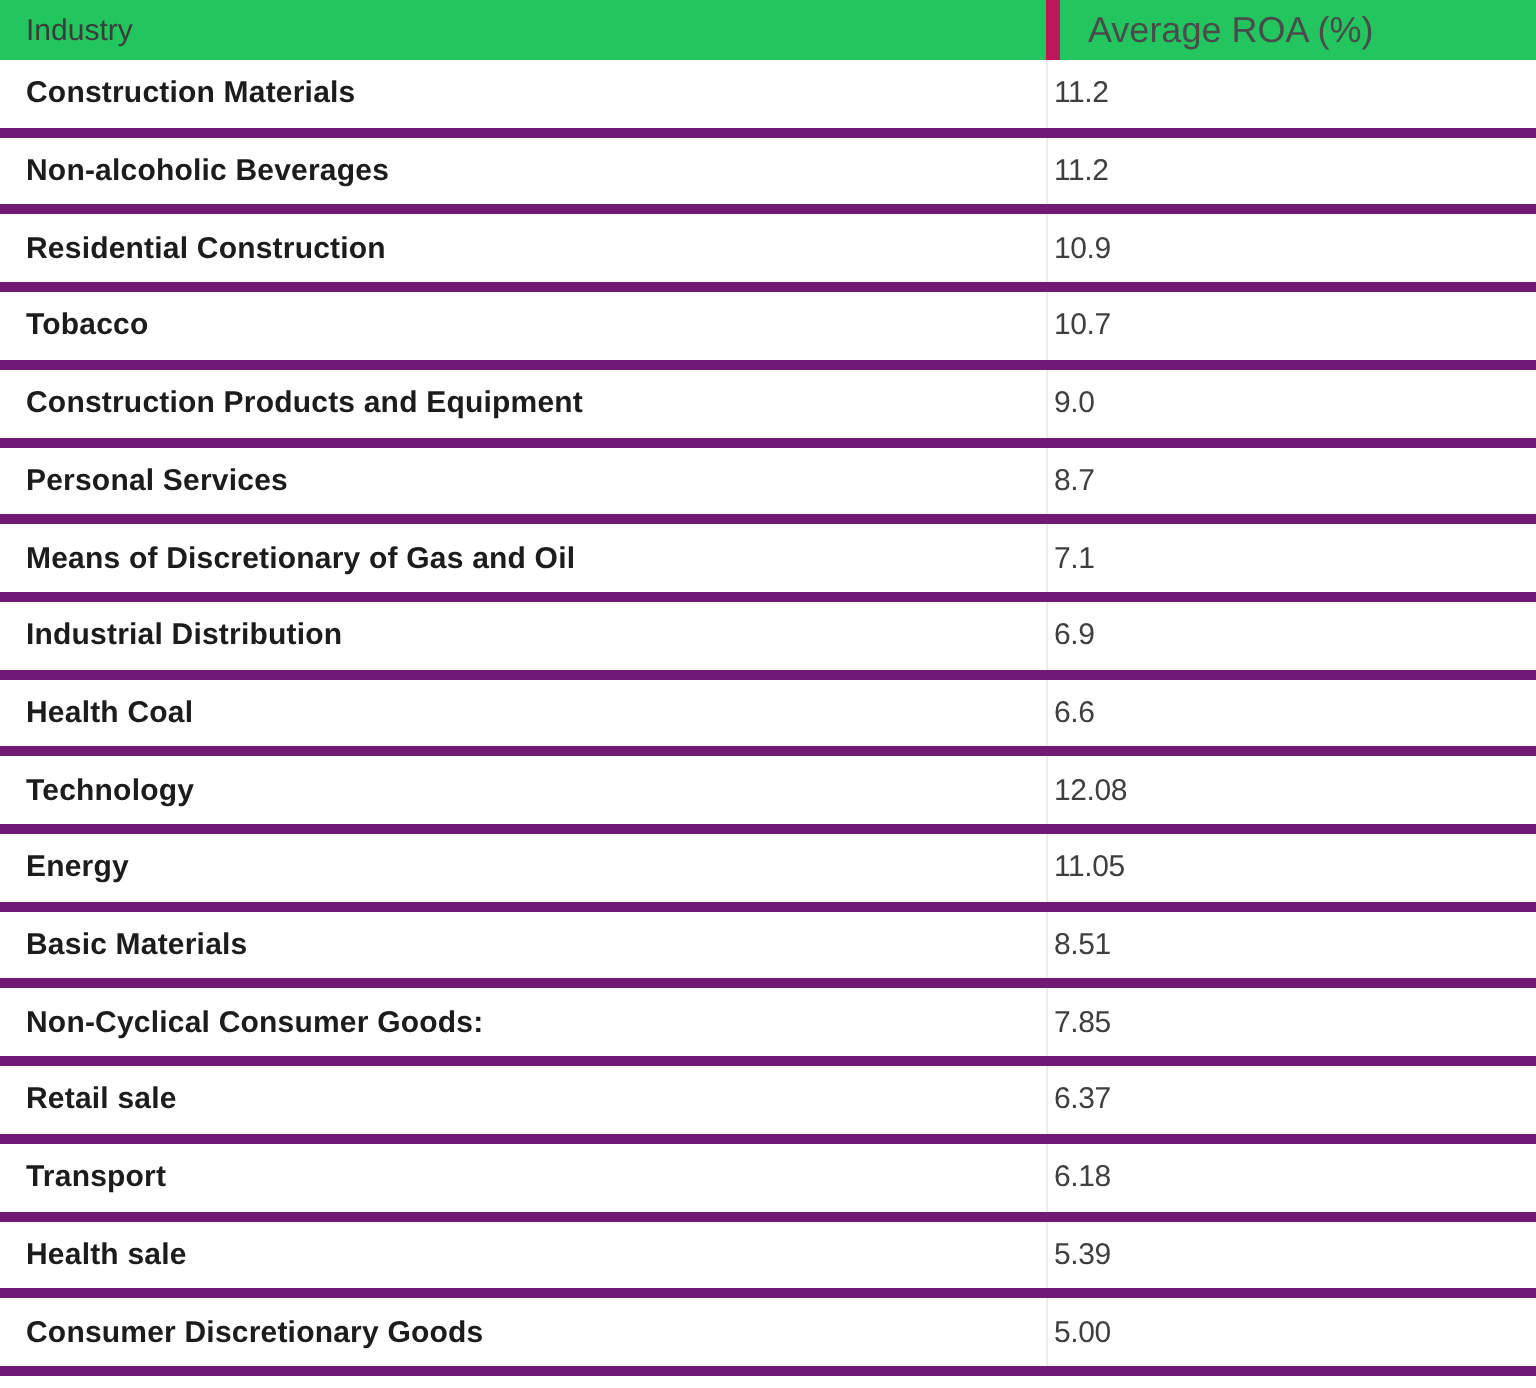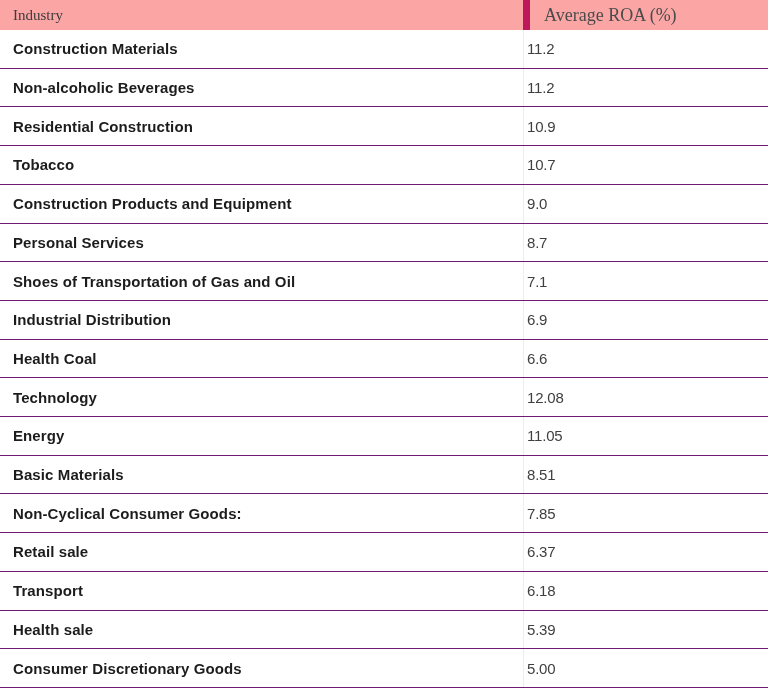--- a/index.html
+++ b/index.html
@@ -19,23 +19,22 @@
     display: flex;
     flex-direction: column;
     width: 768px;
     height: 688px;
   }
   .header-row {
     display: grid;
     grid-template-columns: 523px 1fr;
     height: 30px;
     min-height: 30px;
-    background: #fca5a5;
+    background: #22c55e;
     align-items: center;
-    font-family: Liberation Serif, serif;
   }
   .header-cell-industry {
     padding-left: 13px;
     font-size: 15px;
     color: #3c3c3c;
     font-weight: 400;
   }
   .header-cell-roa {
     padding-left: 14px;
     font-size: 18px;
@@ -50,21 +49,21 @@
   .rows {
     display: flex;
     flex-direction: column;
     height: 658px;
   }
   .row {
     flex: 1 1 auto;
     display: grid;
     grid-template-columns: 523px 1fr;
     align-items: center;
-    border-bottom: 1px solid #701a75;
+    border-bottom: 5px solid #701a75;
     box-sizing: border-box;
     background: #ffffff;
   }
   .cell-industry {
     padding-left: 13px;
     font-size: 15px;
     font-weight: 700;
     color: #1c1c1c;
     letter-spacing: 0.1px;
     white-space: nowrap;
@@ -119,21 +118,21 @@
     <div class="cell-roa">9.0</div>
   </div>
 
   <div class="row">
     <div class="cell-industry">Personal Services</div>
     <div class="cell-roa">8.7</div>
   </div>
 
 
   <div class="row">
-    <div class="cell-industry">Shoes of Transportation of Gas and Oil</div>
+    <div class="cell-industry">Means of Discretionary of Gas and Oil</div>
     <div class="cell-roa">7.1</div>
   </div>
 
   <div class="row">
     <div class="cell-industry">Industrial Distribution</div>
     <div class="cell-roa">6.9</div>
   </div>
 
   <div class="row">
     <div class="cell-industry">Health Coal</div>

